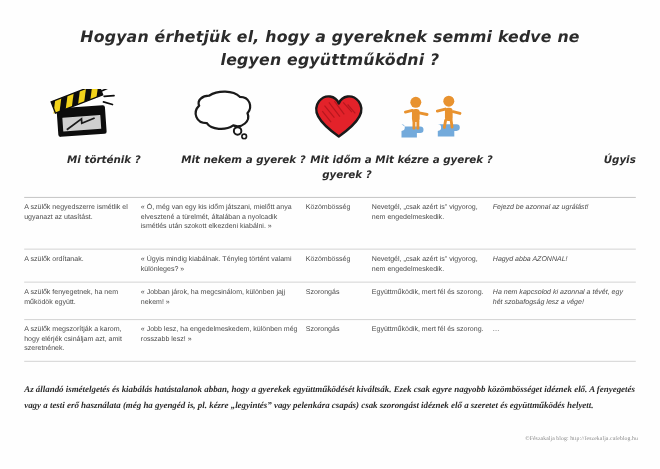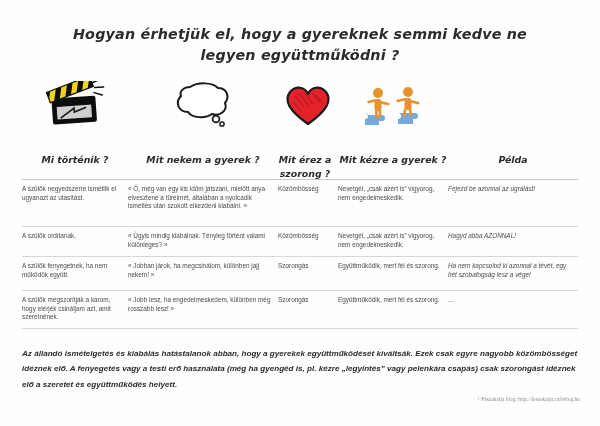--- a/index.html
+++ b/index.html
@@ -66,28 +66,28 @@
   
   .people { width: 66px; height: 42px; }
 
   
   .head-row {
     position: relative;
     height: 40px;
   }
   .head-label {
     position: absolute;
-    top: 14px;
+    top: 0;
     font-family: "DejaVu Sans", sans-serif;
     font-style: italic;
     font-weight: 700;
     font-size: 9.4px;
     line-height: 14px;
     color: #2b2b2b;
-    text-align: center;
+    text-align: right;
   }
 
   
   .table {
     position: relative;
     margin: 0 22px;
     border-top: 1px solid #c9c9c9;
   }
   .row {
     position: relative;
@@ -111,21 +111,21 @@
   .c5 { width: 130px; font-style: italic; }
 
   .row-1 { min-height: 47px; }
   .row-2 { min-height: 30px; }
   .row-3 { min-height: 34px; }
   .row-4 { min-height: 38px; }
 
   
   .para {
     margin: 17px 22px 0 22px;
-    font-family: Liberation Sans, sans-serif;
+    font-family: Liberation Serif, serif;
     font-style: italic;
     font-weight: 700;
     font-size: 8.1px;
     line-height: 15.4px;
     color: #2b2b2b;
     text-align: left;
   }
 
   
   .footer {
@@ -213,23 +213,23 @@
           <rect x="51" y="15" width="9" height="2.6" rx="1.3" transform="rotate(14 51 15)"></rect>
         </g>
       </svg>
     </div>
 
   </div>
 
   <div class="head-row">
     <div class="head-label" style="left:22px; width:106px;">Mi történik ?</div>
     <div class="head-label" style="left:128px; width:150px;">Mit nekem a gyerek ?</div>
-    <div class="head-label" style="left:272px; width:66px;">Mit érez a szorong ?</div>
+    <div class="head-label" style="left:272px; width:66px;">Mit időm a gyerek ?</div>
     <div class="head-label" style="left:338px; width:110px;">Mit kézre a gyerek ?</div>
-    <div class="head-label" style="left:448px; width:130px;">Példa</div>
+    <div class="head-label" style="left:448px; width:130px;">Úgyis</div>
   </div>
 
   <div class="table">
 
     <div class="row row-1">
       <div class="cell c1">A szülők negyedszerre ismétlik el ugyanazt az utasítást.</div>
       <div class="cell c2">« Ó, még van egy kis időm játszani, mielőtt anya elvesztené a türelmét, általában a nyolcadik ismétlés után szokott elkezdeni kiabálni. »</div>
       <div class="cell c3">Közömbösség</div>
       <div class="cell c4">Nevetgél, „csak azért is” vigyorog, nem engedelmeskedik.</div>
       <div class="cell c5">Fejezd be azonnal az ugrálást!</div>

